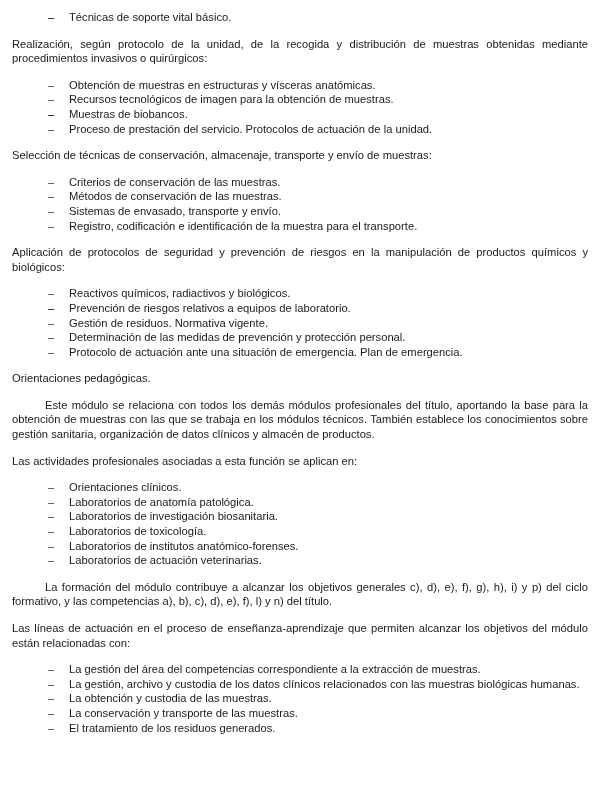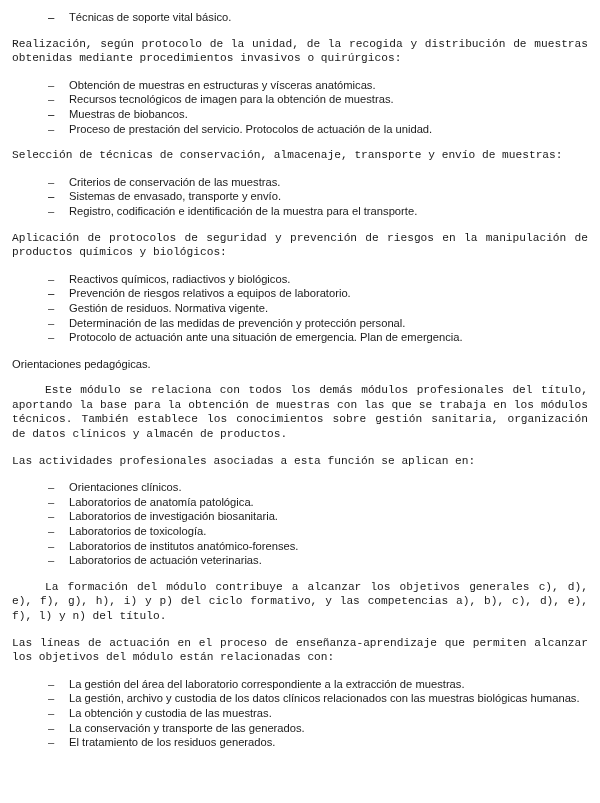--- a/index.html
+++ b/index.html
@@ -1,19 +1,19 @@
 <!DOCTYPE html>
 <html><head>
 <meta charset="utf-8">
 <style>
   html, body { margin: 0; padding: 0; background: #ffffff; }
   body { width: 600px; height: 803px; overflow: hidden; position: relative;
          font-family: "Liberation Sans", sans-serif; font-size: 11.2px; color: #1a1a1a; }
   .page { position: absolute; left: 12px; top: 10px; width: 576px; }
-  .para { margin: 0; line-height: 14.6px; text-align: justify; text-align-last: left; font-family: Liberation Mono, monospace; }
+  .para { margin: 0; line-height: 14.6px; text-align: justify; text-align-last: left; }
   .para.indent { text-indent: 33px; }
   .heading { margin: 0; line-height: 14.6px; font-weight: normal; }
   ul.dash { list-style: none; margin: 0; padding: 0; }
   ul.dash li { position: relative; padding-left: 57px; line-height: 14.6px; white-space: nowrap; }
   ul.dash li .dash-icon { position: absolute; left: 36px; top: 0; color: #333; }
   .gap-m { height: 12px; }
 </style>
 </head>
 <body>
 
@@ -35,21 +35,21 @@
     <li><span class="dash-icon">–</span><span>Muestras de biobancos.</span></li>
     <li><span class="dash-icon">–</span><span>Proceso de prestación del servicio. Protocolos de actuación de la unidad.</span></li>
   </ul>
   <div class="gap-m"></div>
 
   <p class="para">Selección de técnicas de conservación, almacenaje, transporte y envío de muestras:</p>
   <div class="gap-m"></div>
 
   <ul class="dash">
     <li><span class="dash-icon">–</span><span>Criterios de conservación de las muestras.</span></li>
-    <li><span class="dash-icon">–</span></li>
+    <li><span class="dash-icon">–</span><span>Métodos de conservación de las muestras.</span></li>
     <li><span class="dash-icon">–</span><span>Sistemas de envasado, transporte y envío.</span></li>
     <li><span class="dash-icon">–</span><span>Registro, codificación e identificación de la muestra para el transporte.</span></li>
   </ul>
   <div class="gap-m"></div>
 
   <p class="para">Aplicación de protocolos de seguridad y prevención de riesgos en la manipulación de productos químicos y biológicos:</p>
   <div class="gap-m"></div>
 
   <ul class="dash">
     <li><span class="dash-icon">–</span><span>Reactivos químicos, radiactivos y biológicos.</span></li>
@@ -80,20 +80,20 @@
   </ul>
   <div class="gap-m"></div>
 
   <p class="para indent">La formación del módulo contribuye a alcanzar los objetivos generales c), d), e), f), g), h), i) y p) del ciclo formativo, y las competencias a), b), c), d), e), f), l) y n) del título.</p>
   <div class="gap-m"></div>
 
   <p class="para">Las líneas de actuación en el proceso de enseñanza-aprendizaje que permiten alcanzar los objetivos del módulo están relacionadas con:</p>
   <div class="gap-m"></div>
 
   <ul class="dash">
-    <li><span class="dash-icon">–</span><span>La gestión del área del laboratorio correspondiente a la extracción de muestras.</span></li>
+    <li><span class="dash-icon">–</span><span>La gestión del área del competencias correspondiente a la extracción de muestras.</span></li>
     <li><span class="dash-icon">–</span><span>La gestión, archivo y custodia de los datos clínicos relacionados con las muestras biológicas humanas.</span></li>
     <li><span class="dash-icon">–</span><span>La obtención y custodia de las muestras.</span></li>
-    <li><span class="dash-icon">–</span><span>La conservación y transporte de las generados.</span></li>
+    <li><span class="dash-icon">–</span><span>La conservación y transporte de las muestras.</span></li>
     <li><span class="dash-icon">–</span><span>El tratamiento de los residuos generados.</span></li>
   </ul>
 
 </div>
 
 </body></html>

